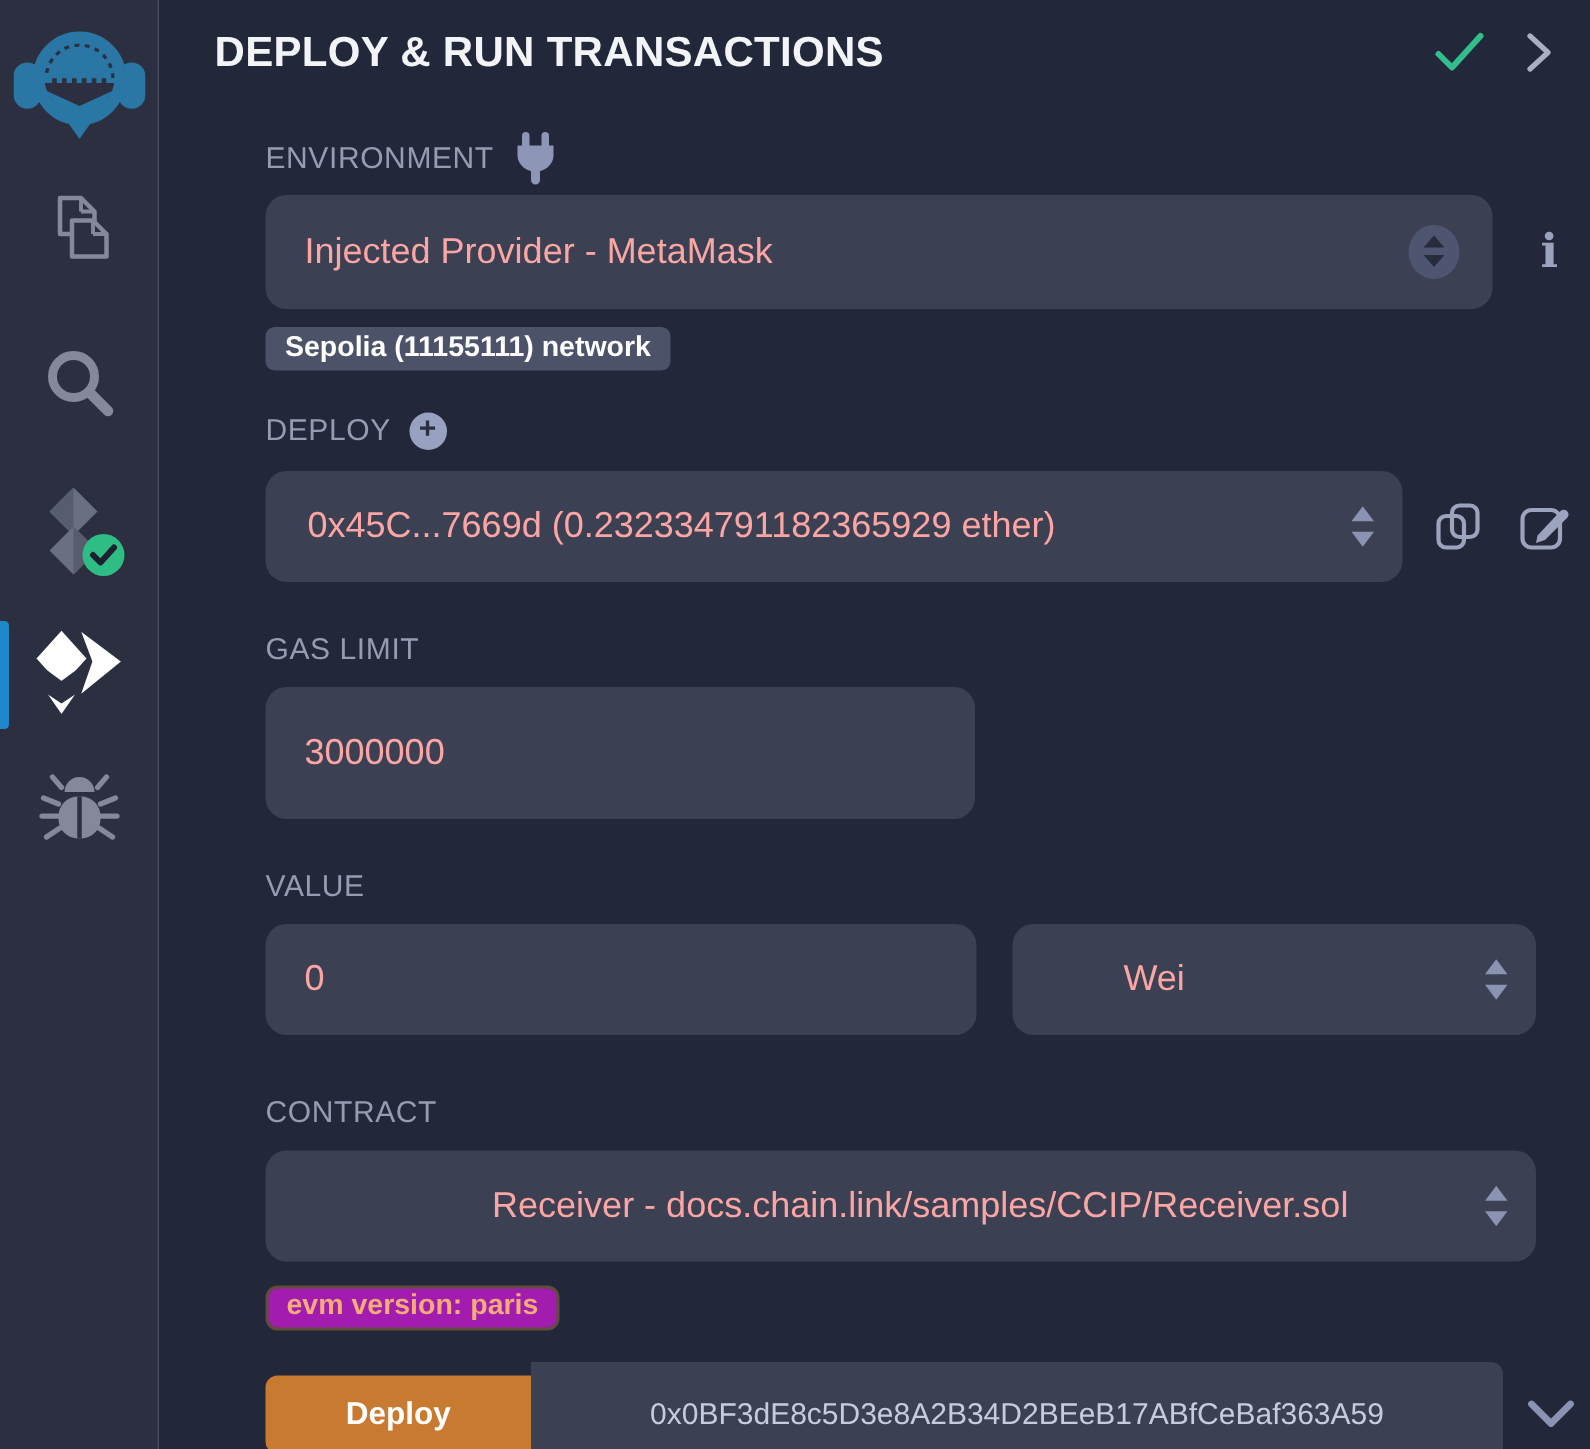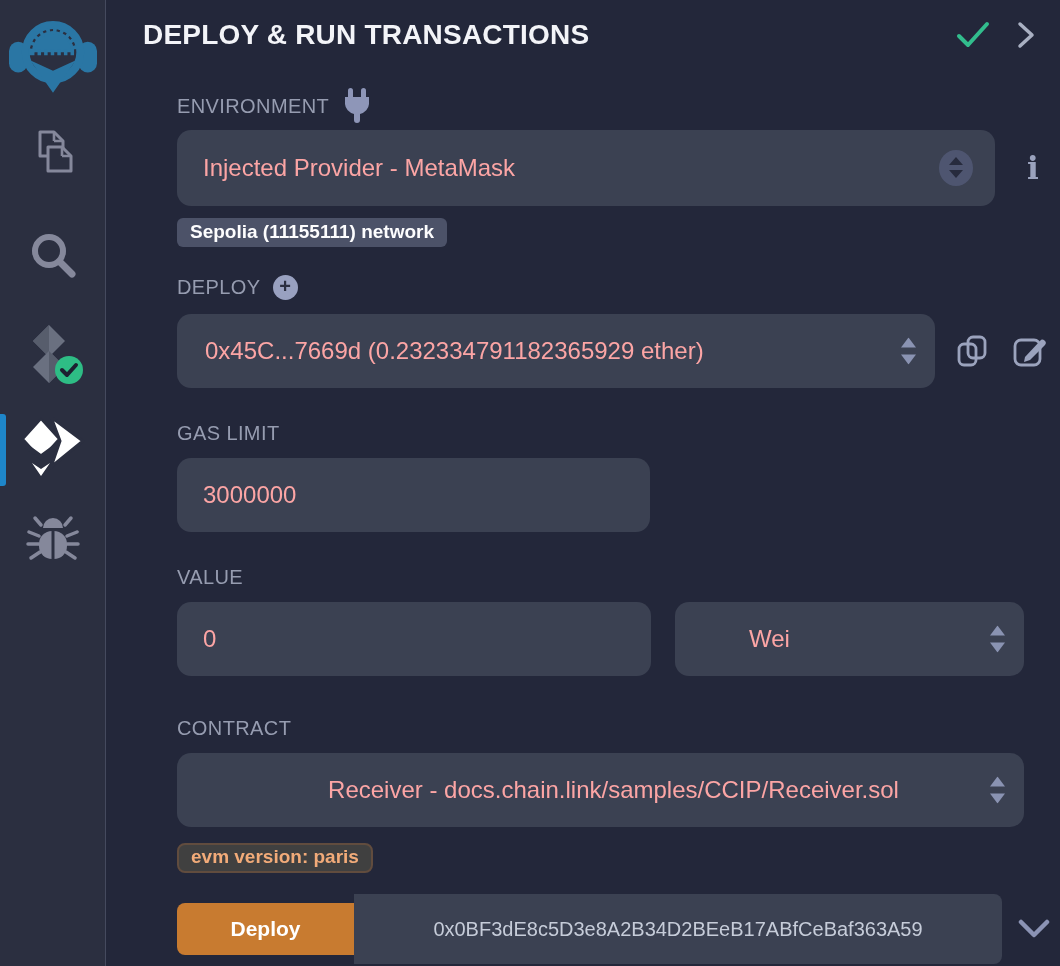--- a/index.html
+++ b/index.html
@@ -41,31 +41,31 @@
   .net-badge { display:inline-block; margin-left:17px; margin-top:12px; background:#4c5268; color:#fdfdfe; font-size:19px; font-weight:700; padding:3px 13px 4px; border-radius:6px; }
 
   .mt-acct-label { margin-top:28px; }
   .plus-circle { width:25px; height:25px; border-radius:50%; background:#99a1c0; color:#2b2f40; font-size:20px; font-weight:700; display:flex; align-items:center; justify-content:center; cursor:pointer; line-height:1; padding-bottom:2px; }
   .acct-row { display:flex; align-items:center; margin-left:17px; margin-top:15px; }
   .acct-select { width:758px; height:74px; }
   .tri-spinner { position:absolute; right:18px; top:50%; transform:translateY(-50%); display:flex; }
   .icon-btn { margin-left:20px; display:flex; cursor:pointer; }
 
   .mt-gas-label { margin-top:33px;text-align:center; }
-  .gas-input { margin-left:17px; margin-top:13px; width:473px; height:74px; cursor:text; }
+  .gas-input { margin-left:17px; margin-top:13px; width:473px; height:88px; cursor:text; }
 
   .mt-val-label { margin-top:33px; }
   .value-row { display:flex; margin-left:17px; margin-top:13px; }
   .value-input { width:474px; height:74px; cursor:text; }
   .wei-select { width:349px; height:74px; margin-left:24px;padding-left:48px; }
 
   .mt-con-label { margin-top:40px; }
   .contract-select { margin-left:17px; margin-top:13px; width:847px; height:74px;justify-content:center; }
 
-  .evm-badge { display:inline-block; margin-left:17px; margin-top:16px; background:#404040; border:2px solid #614c3e; color:#f2ab79; font-size:19px; font-weight:700; padding:1px 12px 3px; border-radius:8px; }
+  .evm-badge { display:inline-block; margin-left:17px; margin-top:16px; background:#a21caf; border:2px solid #614c3e; color:#f2ab79; font-size:19px; font-weight:700; padding:1px 12px 3px; border-radius:8px; }
 
   .deploy-row { display:flex; align-items:center; margin-left:17px; margin-top:21px; }
   .deploy-btn { width:177px; height:52px; background:#c87b30; border:none; border-radius:8px 0 0 8px; color:#ffffff; font-family:"Liberation Sans", sans-serif; font-size:21px; font-weight:700; cursor:pointer; }
   .deploy-input { width:648px; height:70px; background:#3b4152; border-radius:0 8px 8px 0; color:#c6ccd9; font-size:20px; display:flex; align-items:center; justify-content:center; white-space:nowrap; cursor:text; }
   .deploy-caret { margin-left:16px; display:flex; cursor:pointer; }
 </style>
 </head>
 <body>
 
 <div class="app">

